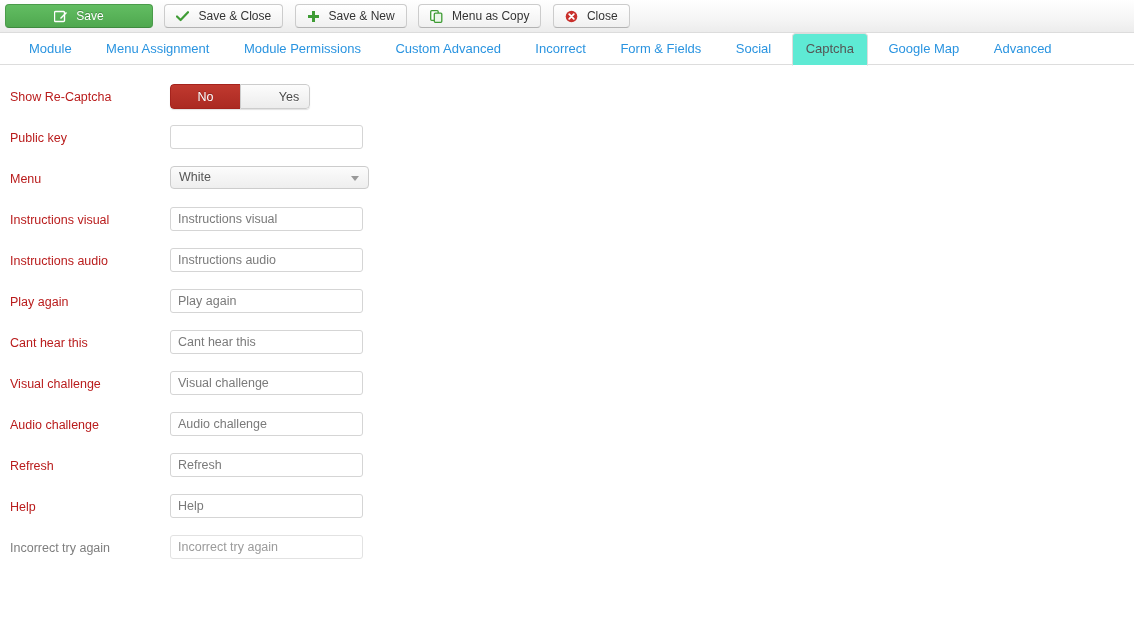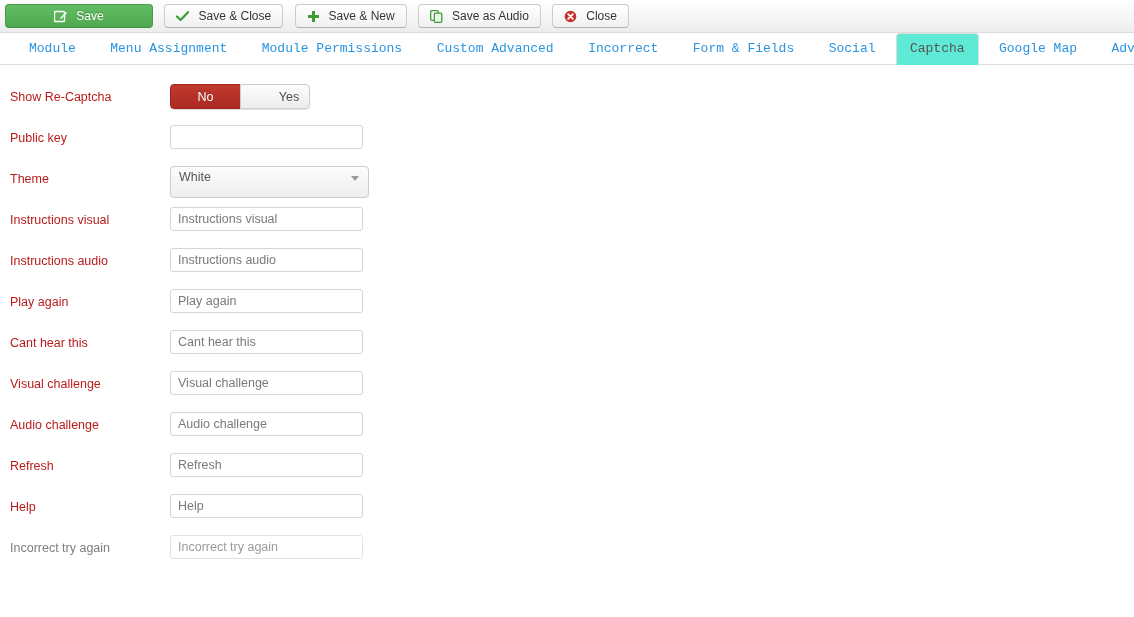--- a/index.html
+++ b/index.html
@@ -71,21 +71,20 @@
     display: inline-block;
     padding: 7px 13px 8px 13px;
     margin: 0 1px;
     font-size: 13px;
     line-height: 16px;
     color: #2a94e0;
     border: 1px solid transparent;
     border-radius: 4px 4px 0 0;
     cursor: pointer;
     z-index: 1;
-    font-family: Liberation Mono, monospace;
   }
   .tab.active {
     color: #555555;
     background: #5eead4;
     border-color: #dddddd;
     border-bottom-color: #ffffff;
     z-index: 3;
     cursor: default;
     text-align: center;
   }
@@ -125,21 +124,21 @@
     background: #ffffff;
     border: 1px solid #d5d5d5;
     border-radius: 3px;
     outline: none;
   }
   .inp::placeholder { color: #7a7a7a; opacity: 1; }
 
   .sel {
     position: relative;
     width: 199px;
-    height: 32px;
+    height: 23px;
     border: 1px solid #cccccc;
     border-radius: 4px;
     background: linear-gradient(to bottom, #fcfcfc 0%, #eeeeee 100%);
   }
   .sel .sel-val {
     position: absolute;
     left: 8px; top: 0;
     line-height: 21px;
     font-size: 12.5px;
     color: #555555;
@@ -217,21 +216,21 @@
     <span>Save &amp; New</span>
   </button>
 
   <button class="btn">
     <span class="ico">
       <svg width="13" height="13" viewBox="0 0 13 13">
         <rect x="0.7" y="0.7" width="7.5" height="9.6" rx="1" fill="#ffffff" stroke="#3f9c35" stroke-width="1.3"></rect>
         <rect x="4.3" y="3.1" width="7.5" height="9.2" rx="1" fill="#eaf6e8" stroke="#3f9c35" stroke-width="1.3"></rect>
       </svg>
     </span>
-    <span>Save as Audio</span>
+    <span>Menu as Copy</span>
   </button>
 
   <button class="btn">
     <span class="ico">
       <svg width="13" height="13" viewBox="0 0 13 13">
         <circle cx="6.5" cy="6.5" r="5.8" fill="#c9302c"></circle>
         <path d="M4.2 4.2 L8.8 8.8 M8.8 4.2 L4.2 8.8" stroke="#ffffff" stroke-width="1.8" stroke-linecap="round"></path>
       </svg>
     </span>
     <span>Close</span>
@@ -265,21 +264,21 @@
 
   <div class="row">
     <div class="lbl">Public key</div>
     <div class="ctl">
       <input class="inp" type="text" value="" placeholder="" style="">
     </div>
   </div>
 
 
   <div class="row">
-    <div class="lbl">Theme</div>
+    <div class="lbl">Menu</div>
     <div class="ctl">
       <div class="sel">
         <span class="sel-val">White</span>
         <span class="caret"></span>
       </div>
     </div>
   </div>
 
   <div class="row">
     <div class="lbl">Instructions visual</div>

